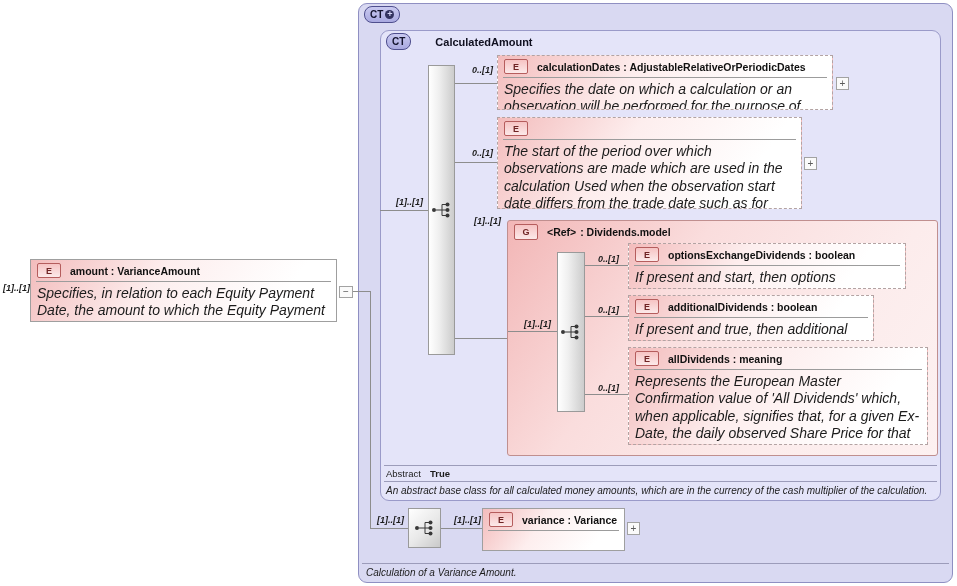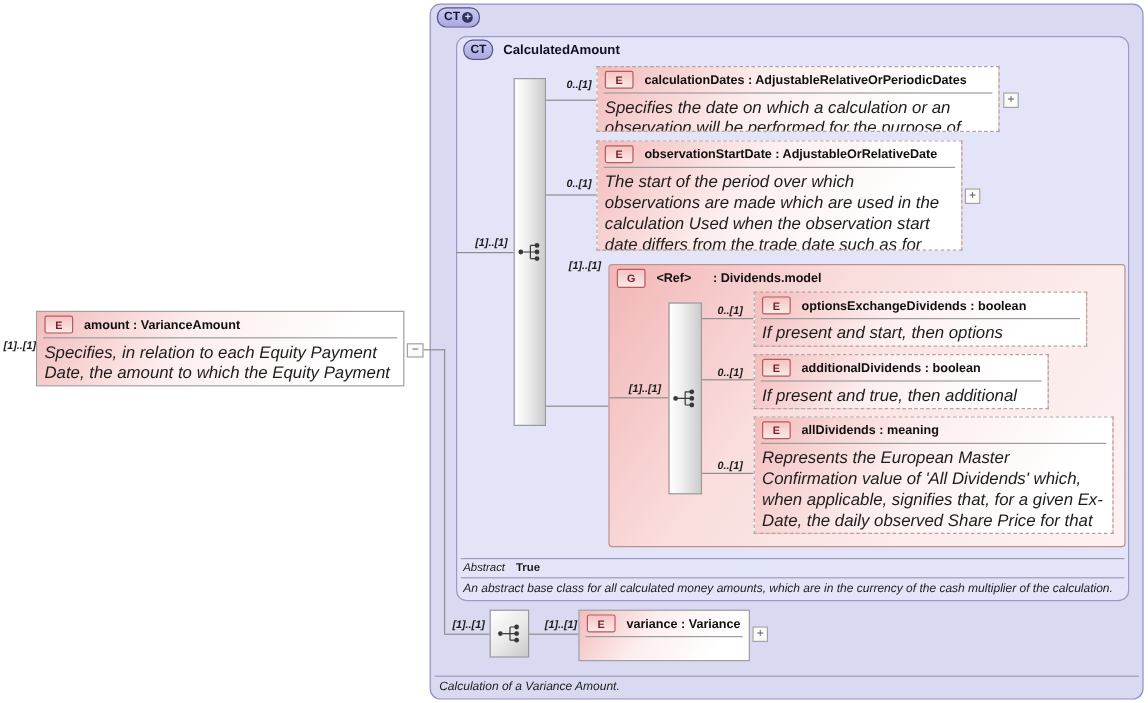--- a/index.html
+++ b/index.html
@@ -3,21 +3,21 @@
 <meta charset="utf-8">
 <style>
   html,body{margin:0;padding:0;background:#ffffff;}
   .canvas{position:relative;width:957px;height:586px;background:#ffffff;
           font-family:"Liberation Sans",sans-serif;overflow:hidden;}
 
   
   .ct-container{position:absolute;border:1px solid #8f8fc2;border-radius:9px;
                 background:#d9d9f2;box-sizing:border-box;}
   .ct-container.inner{background:#e4e4f9;border-color:#9a9ac9;}
-  .ct-head{position:absolute;display:flex;align-items:center;gap:8px;}
+  .ct-head{position:absolute;display:flex;align-items:center;gap:24px;}
   .ct-badge{display:inline-flex;align-items:center;justify-content:center;gap:2px;
             height:15px;padding:0 5px;border:1.5px solid #4f4f8e;border-radius:8px;
             background:linear-gradient(#cicfff,#a9a9e0);
             background:linear-gradient(#c9c9f0,#a9a9e0);
             font-size:10px;font-weight:bold;color:#14142e;}
   .ct-badge .plus-dot{width:9px;height:9px;border-radius:50%;background:#32325f;
             color:#d6d6f8;font-size:9px;line-height:8px;text-align:center;font-weight:bold;}
   .ct-title{font-size:11px;font-weight:bold;color:#101020;}
 
   
@@ -55,21 +55,21 @@
   .hline{position:absolute;height:1px;background:#8d8d8d;}
   .vline{position:absolute;width:1px;background:#8d8d8d;}
   .thin-line{position:absolute;height:1px;background:#9c9cba;}
   .card-label{position:absolute;font-size:9px;font-weight:bold;font-style:italic;
               color:#1b1b1b;white-space:nowrap;}
   .handle{position:absolute;width:13px;height:13px;box-sizing:border-box;
           border:1px solid #a2a2a2;background:#fafafa;color:#5a5a5a;
           font-size:10px;line-height:11px;text-align:center;}
 
   
-  .meta-label{position:absolute;font-size:9.5px;font-style:italic;color:#1c1c1c;}
+  .meta-label{position:absolute;font-size:9.5px;color:#1c1c1c;}
   .meta-value{position:absolute;font-size:9.5px;font-weight:bold;color:#1c1c1c;}
   .meta-desc{position:absolute;font-size:10px;font-style:italic;color:#1c1c1c;white-space:nowrap;}
 </style>
 </head>
 <body>
 
 <div class="canvas">
 
   <div class="ct-container" style="left:358px;top:3px;width:595px;height:580px;"></div>
   <div class="ct-head" style="left:364px;top:6px;">
@@ -130,34 +130,33 @@
     </div>
     <div class="ebox-divider"></div>
     <div class="ebox-desc">Specifies the date on which a calculation or an observation will be performed for the purpose of calculating the amount.</div>
   </div>
   <div class="handle" style="left:836px;top:77px;">+</div>
 
   <span class="card-label" style="left:472px;top:148px;">0..[1]</span>
   <div class="ebox dashed" style="left:497px;top:117px;width:305px;height:92px;">
     <div class="ebox-head">
       <span class="e-badge">E</span>
-      <span class="ebox-title">observationStartDate : AdjustableOrRelativeDate</span>
     </div>
     <div class="ebox-divider"></div>
     <div class="ebox-desc">The start of the period over which observations are made which are used in the calculation Used when the observation start date differs from the trade date such as for forward starting swaps. Observation Start Date in accordance with the ISDA 2002 Equity Derivatives Definitions.
 Observation Period Start Date in accordance with the ISDA 2011 Equity Derivatives Definitions.</div>
   </div>
   <div class="handle" style="left:804px;top:157px;">+</div>
 
   <span class="card-label" style="left:474px;top:216px;">[1]..[1]</span>
   <div class="group-box" style="left:507px;top:220px;width:431px;height:236px;"></div>
   <div class="ct-head" style="left:514px;top:224px;gap:0;">
     <span class="g-badge">G</span>
     <span class="ebox-title" style="margin-left:9px;">&lt;Ref&gt;</span>
-    <span class="ebox-title" style="margin-left:18px;">: Dividends.model</span>
+    <span class="ebox-title" style="margin-left:4px;">: Dividends.model</span>
   </div>
 
   <div class="hline" style="left:508px;top:331px;width:49px;"></div>
   <div class="hline" style="left:585px;top:265px;width:43px;"></div>
   <div class="hline" style="left:585px;top:316px;width:43px;"></div>
   <div class="hline" style="left:585px;top:394px;width:43px;"></div>
 
   <div class="seq-bar" style="left:557px;top:252px;width:28px;height:160px;">
     <svg width="22" height="18" viewBox="0 0 22 18">
       <circle cx="3" cy="9" r="2" fill="#383838"></circle>

